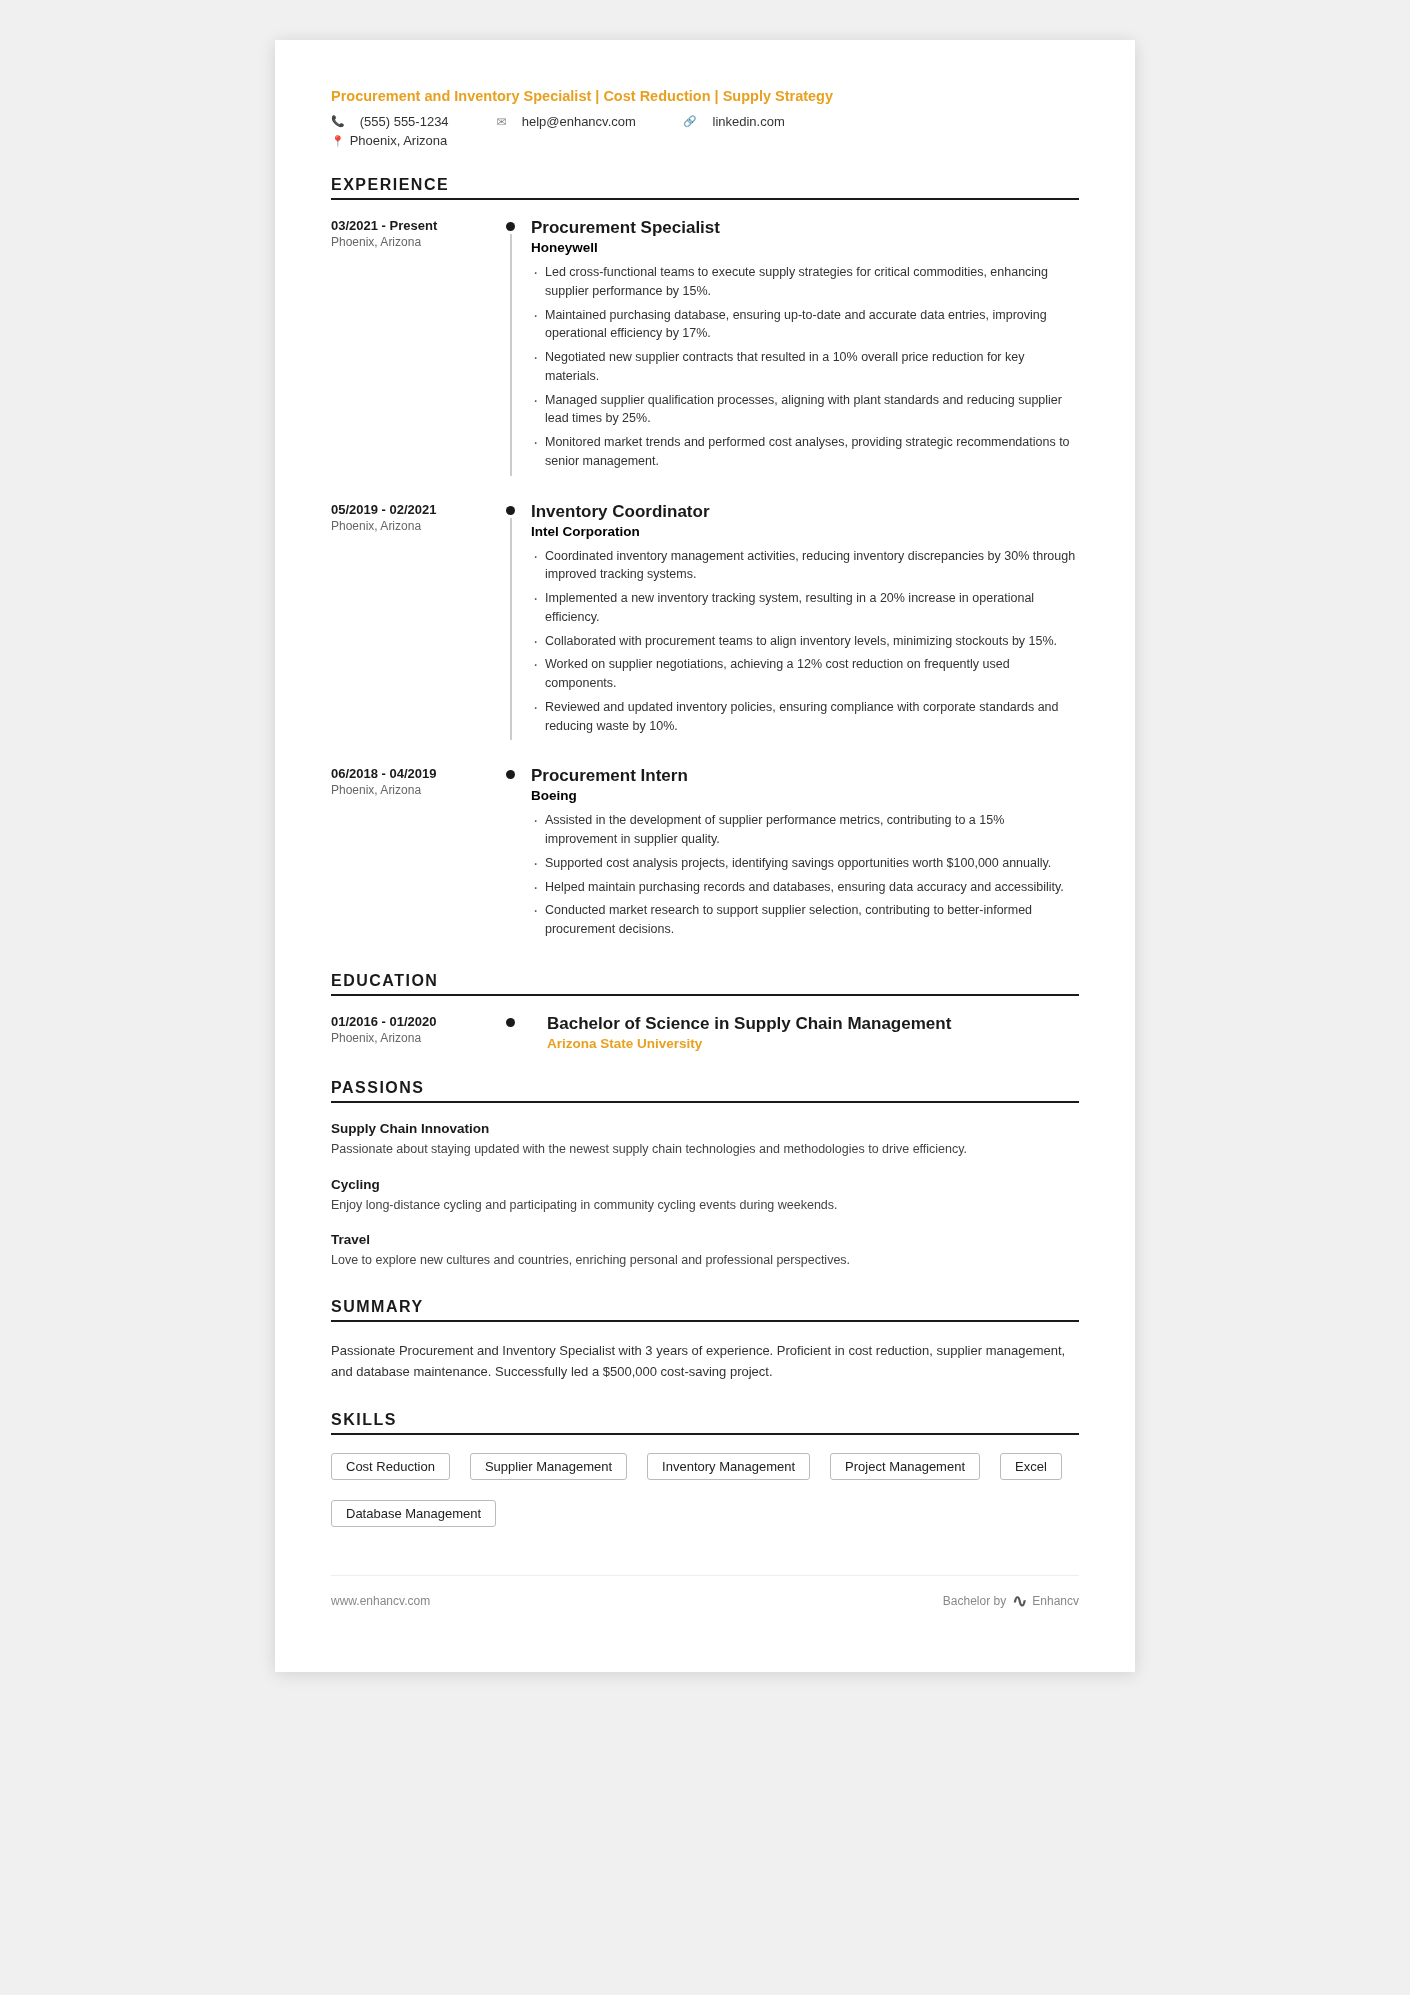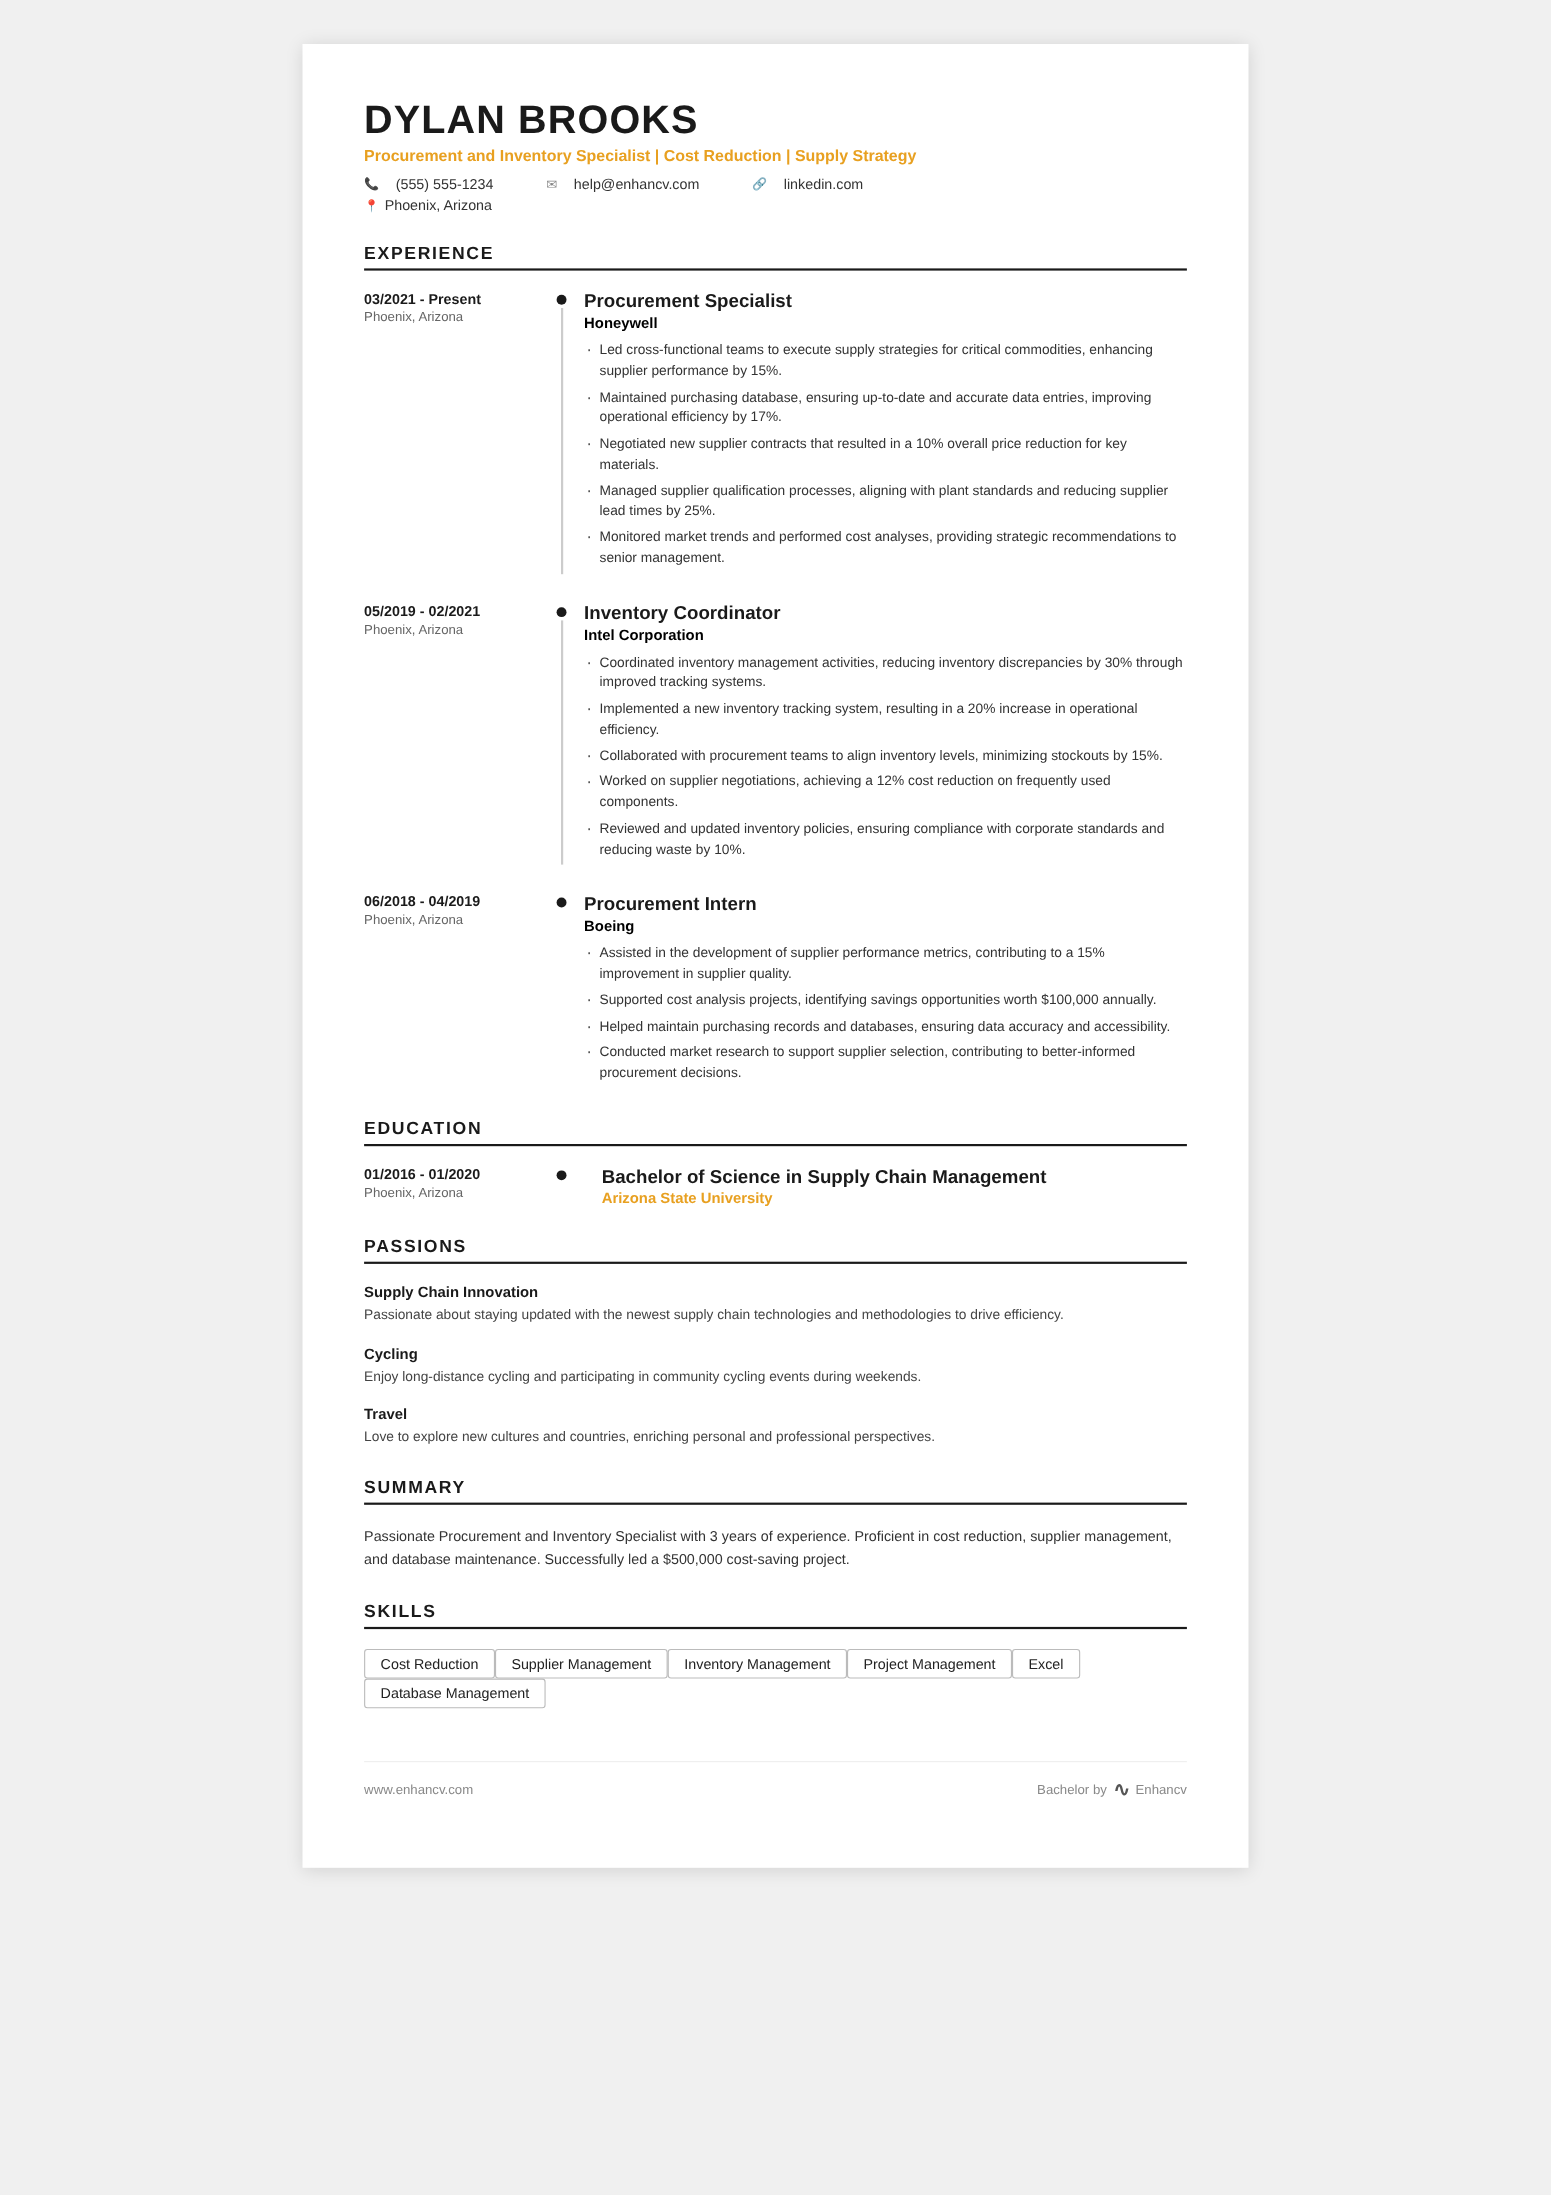--- a/index.html
+++ b/index.html
@@ -204,21 +204,21 @@
     
     .summary-text {
       font-size: 13px;
       color: #333;
       line-height: 1.65;
     }
     
     .skills-list {
       display: flex;
       flex-wrap: wrap;
-      gap: 0;
+      gap: 20px;
     }
     .skill-tag {
       border: 1.5px solid #bbb;
       border-radius: 3px;
       padding: 5px 14px;
       font-size: 13px;
       color: #222;
       background: #fff;
     }
     
@@ -245,21 +245,20 @@
       font-weight: bold;
       letter-spacing: -1px;
     }
   </style>
 </head>
 <body>
 
 <div class="resume-page">
 
   <div>
-    <div class="header-name">DYLAN BROOKS</div>
     <div class="header-title">Procurement and Inventory Specialist | Cost Reduction | Supply Strategy</div>
     <div class="header-contacts">
       <span>
         <span class="icon-phone"></span>
         <span>(555) 555-1234</span>
       </span>
       <span>
         <span class="icon-email"></span>
         <span>help@enhancv.com</span>
       </span>

